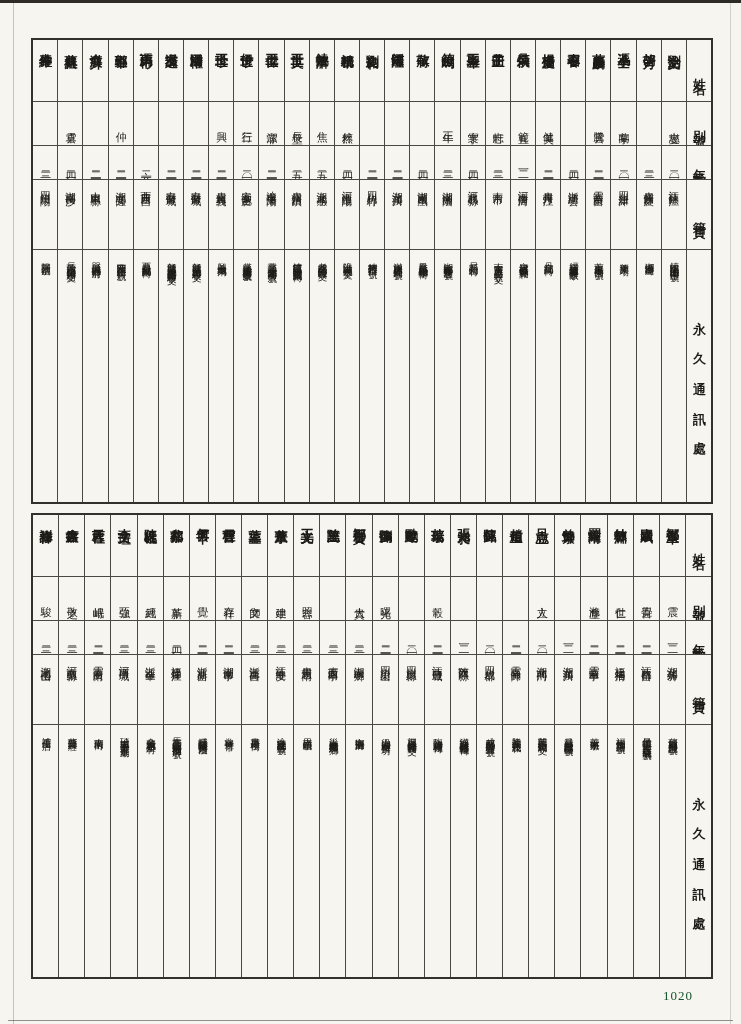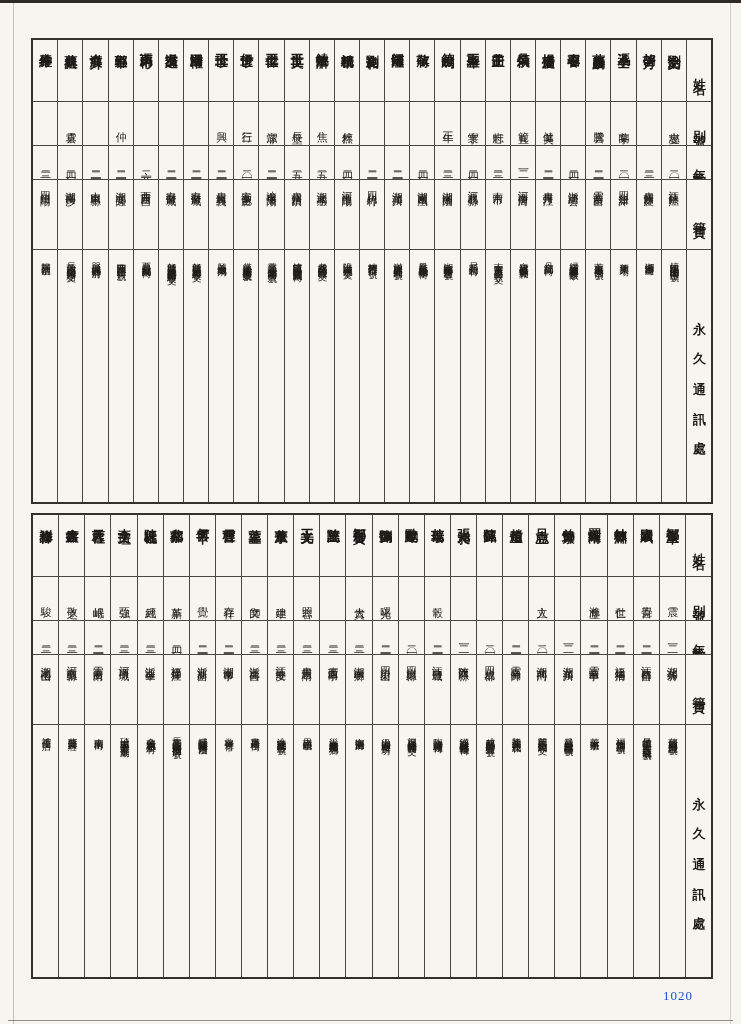--- a/index.html
+++ b/index.html
@@ -71,21 +71,21 @@
   .header-col .cell { align-items: center; justify-content: center; }
   .hdr { font-size: 13px; font-weight: 700; letter-spacing: 4px; }
   .hdr-addr { letter-spacing: 30px; padding-top: 14px; }
 
   .folio {
     position: absolute;
     right: 48px;
     bottom: 20px;
     font-size: 13px;
     letter-spacing: 1px;
-    color: #1d4ed8;
+    color: #14532d;
   }
 </style>
 </head>
 <body>
 
 <div class="page">
   <div class="scan-top"></div>
   <div class="scan-bottom"></div>
   <div class="scan-left"></div>
   <div class="scan-right"></div>

